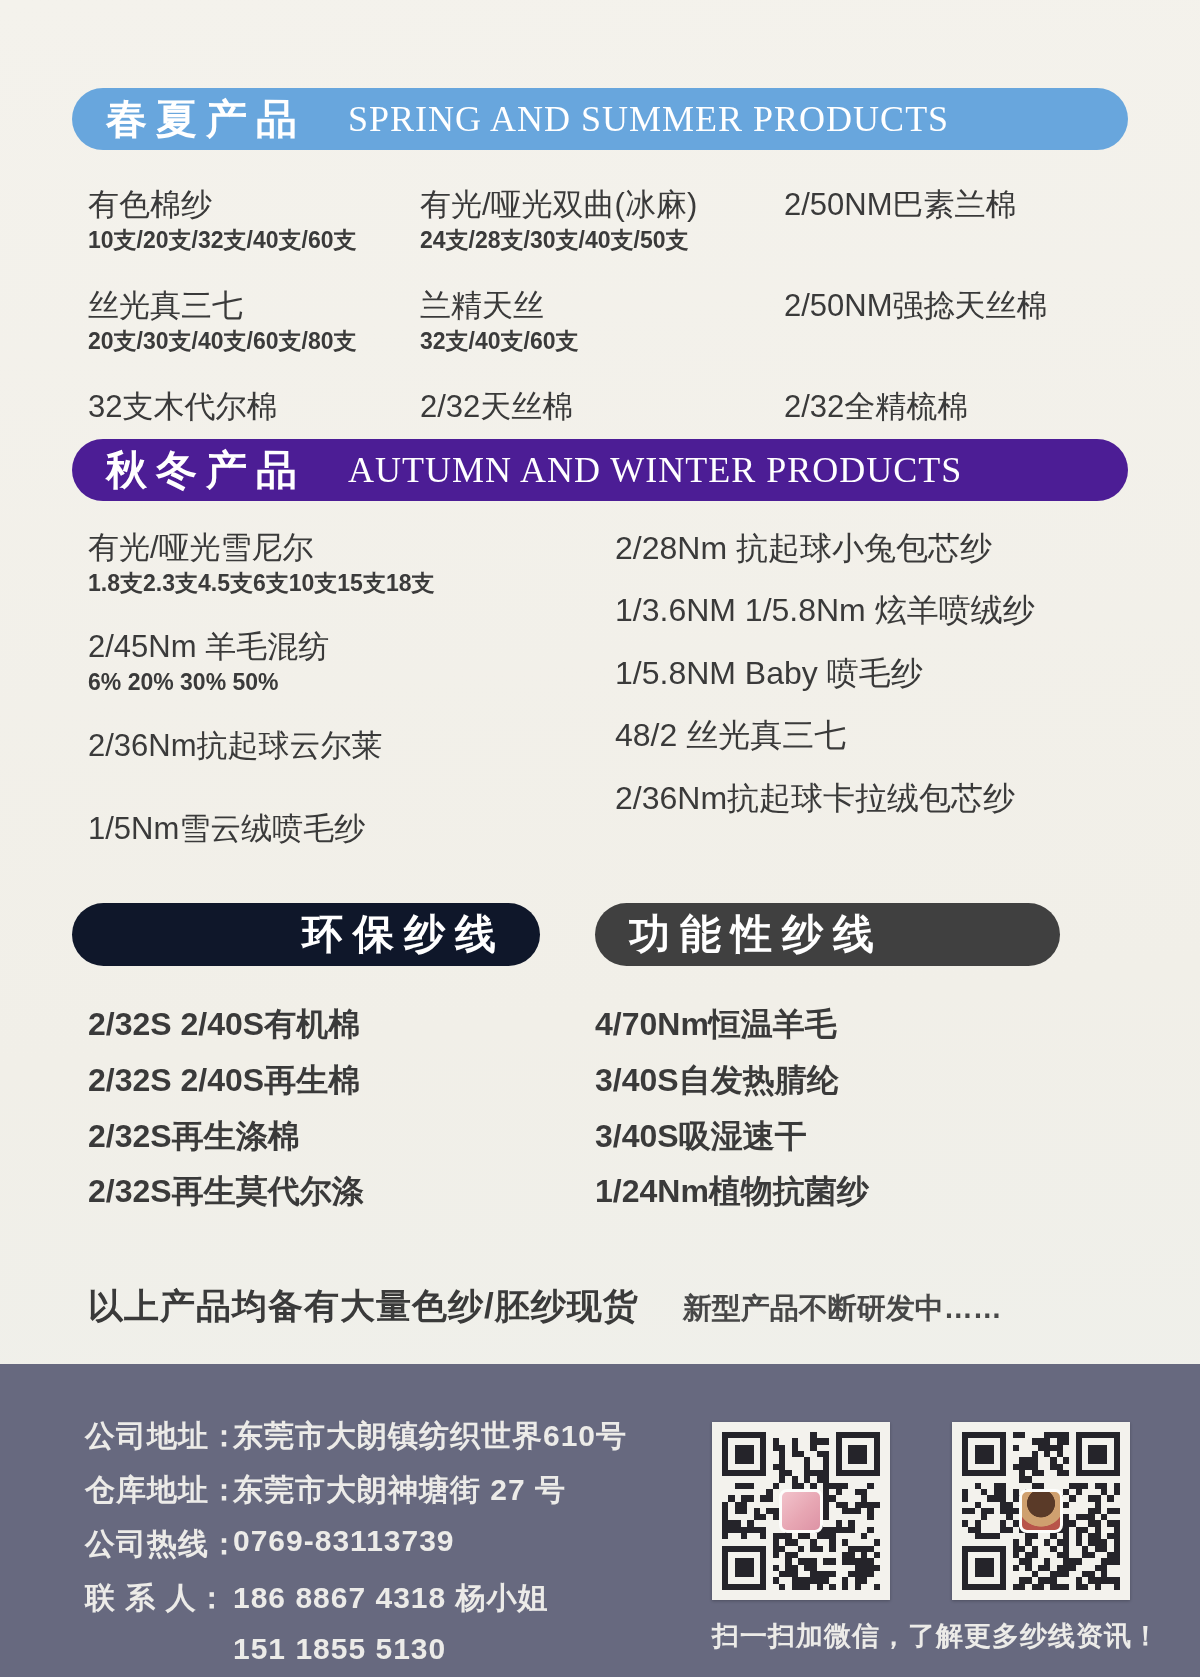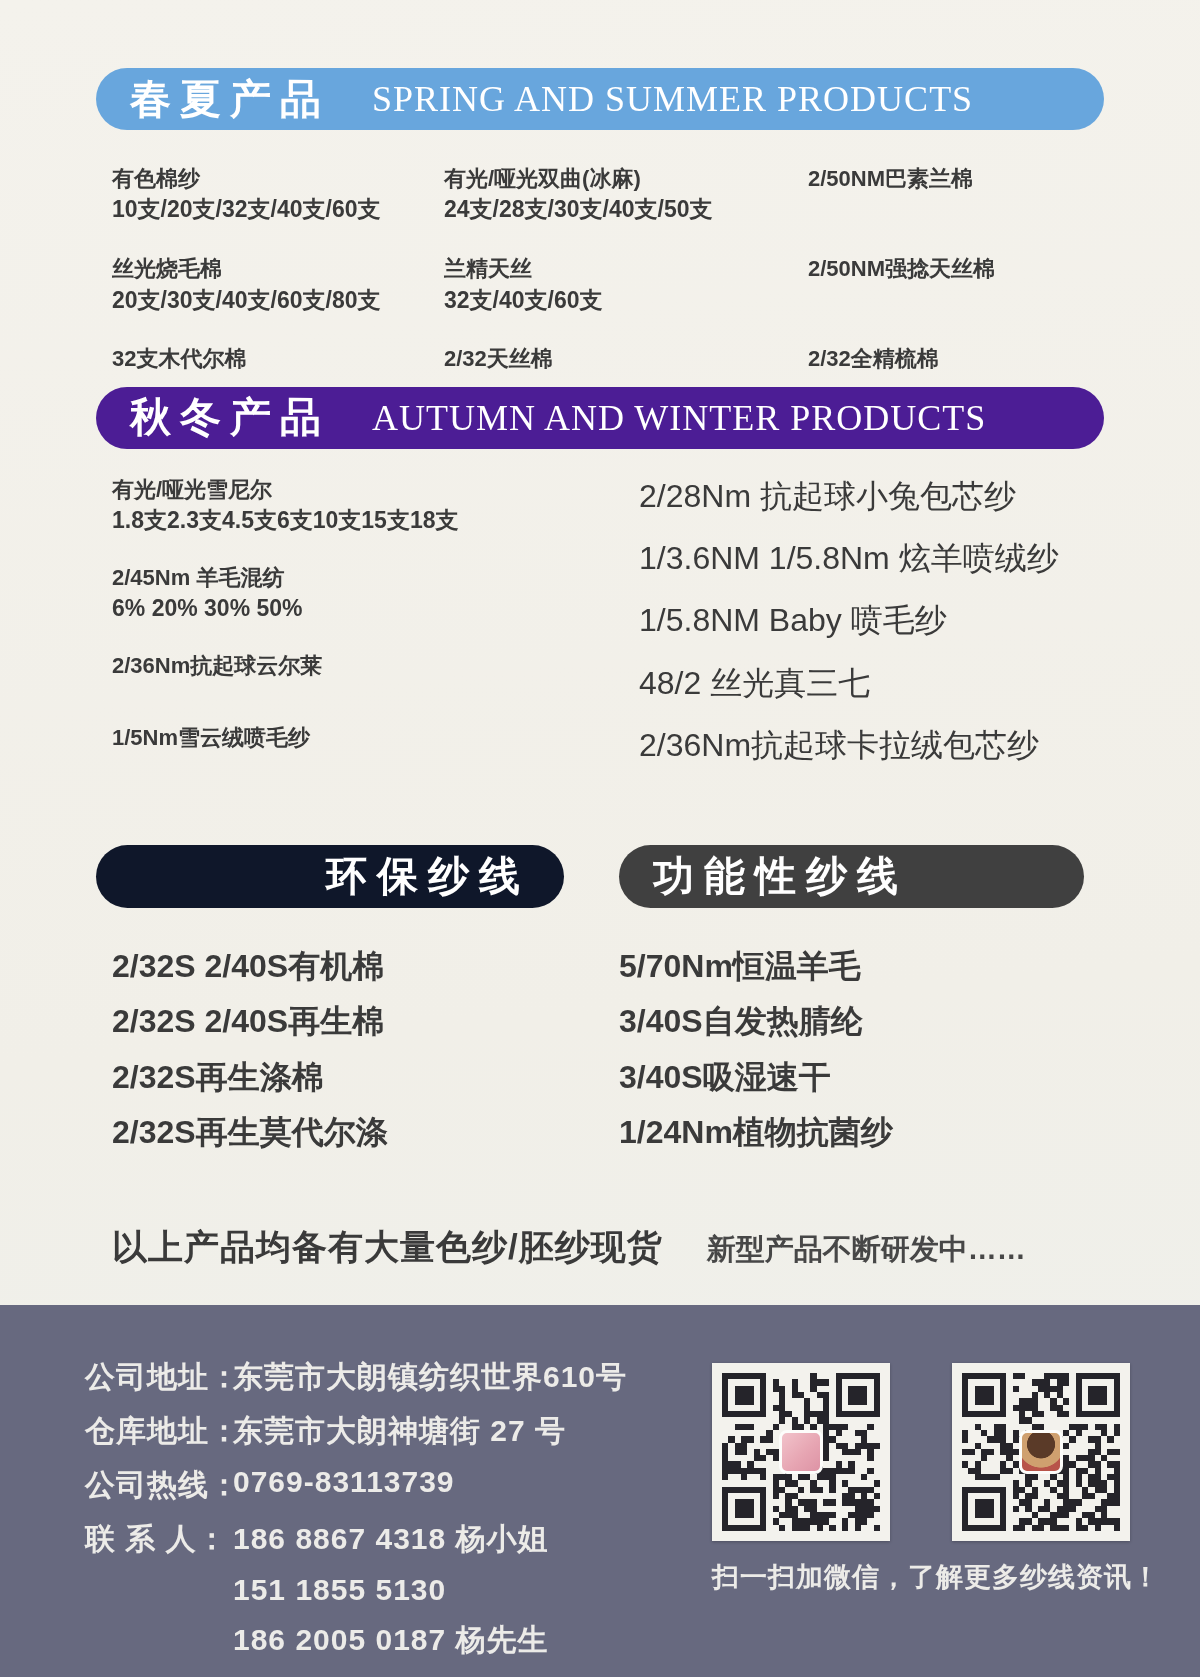--- a/index.html
+++ b/index.html
@@ -3,35 +3,35 @@
 <meta charset="utf-8">
 <style>
   * { margin:0; padding:0; box-sizing:border-box; }
   html,body { width:1200px; height:1677px; }
   body {
     display:flex; flex-direction:column; overflow:hidden;
     background:linear-gradient(175deg,#f4f2ec 0%, #f1efe8 60%, #eef0ec 100%);
     font-family:"Liberation Sans","DejaVu Sans",sans-serif;
     color:#3a3a3a;
   }
-  .content { flex:0 0 auto; padding:68px 96px 0; }
+  .content { flex:0 0 auto; padding:68px 72px 0;margin-top:20px; }
 
   .banner {
     height:62px; border-radius:32px; display:flex; align-items:center;
     padding:0 34px; color:#fff;
   }
   .banner-blue   { background:#68a6dd; }
   .banner-orange { background:#4c1d95; margin-top:14px; }
   .banner .zh { font-size:41px; font-weight:bold; letter-spacing:9px; white-space:nowrap; }
   .banner .en {
     font-family:"Liberation Serif","DejaVu Serif",serif;
     font-size:36px; margin-left:42px; letter-spacing:1px; white-space:nowrap;
   }
 
-  .pname { font-size:22px; font-weight:bold; line-height:1.2; white-space:nowrap; }
+  .pname { font-size:31px; font-weight:normal; line-height:1.2; white-space:nowrap; }
   .pspec { font-size:23px; font-weight:bold; line-height:1.25; margin-top:3px; white-space:nowrap; }
 
   .spring-grid {
     display:grid; grid-template-columns:332px 364px auto;
     margin:36px 0 0 16px; row-gap:32px;
   }
 
   .autumn-grid { display:grid; grid-template-columns:527px auto; margin:28px 0 0 16px; }
   .autumn-grid .block  { margin-bottom:30px; }
   .autumn-grid .block3 { margin-bottom:46px; }
@@ -88,21 +88,21 @@
       <div class="pspec">10支/20支/32支/40支/60支</div>
     </div>
     <div>
       <div class="pname">有光/哑光双曲(冰麻)</div>
       <div class="pspec">24支/28支/30支/40支/50支</div>
     </div>
     <div>
       <div class="pname">2/50NM巴素兰棉</div>
     </div>
     <div>
-      <div class="pname">丝光烧毛棉</div>
+      <div class="pname">丝光真三七</div>
       <div class="pspec">20支/30支/40支/60支/80支</div>
     </div>
     <div>
       <div class="pname">兰精天丝</div>
       <div class="pspec">32支/40支/60支</div>
     </div>
     <div>
       <div class="pname">2/50NM强捻天丝棉</div>
     </div>
     <div>
@@ -157,21 +157,21 @@
   </div>
 
   <div class="eco-grid">
     <div>
       <div class="eitem">2/32S 2/40S有机棉</div>
       <div class="eitem">2/32S 2/40S再生棉</div>
       <div class="eitem">2/32S再生涤棉</div>
       <div class="eitem">2/32S再生莫代尔涤</div>
     </div>
     <div>
-      <div class="eitem">5/70Nm恒温羊毛</div>
+      <div class="eitem">4/70Nm恒温羊毛</div>
       <div class="eitem">3/40S自发热腈纶</div>
       <div class="eitem">3/40S吸湿速干</div>
       <div class="eitem">1/24Nm植物抗菌纱</div>
     </div>
   </div>
 
   <div class="statement">
     <span class="main">以上产品均备有大量色纱/胚纱现货</span>
     <span class="sub">新型产品不断研发中……</span>
   </div>

